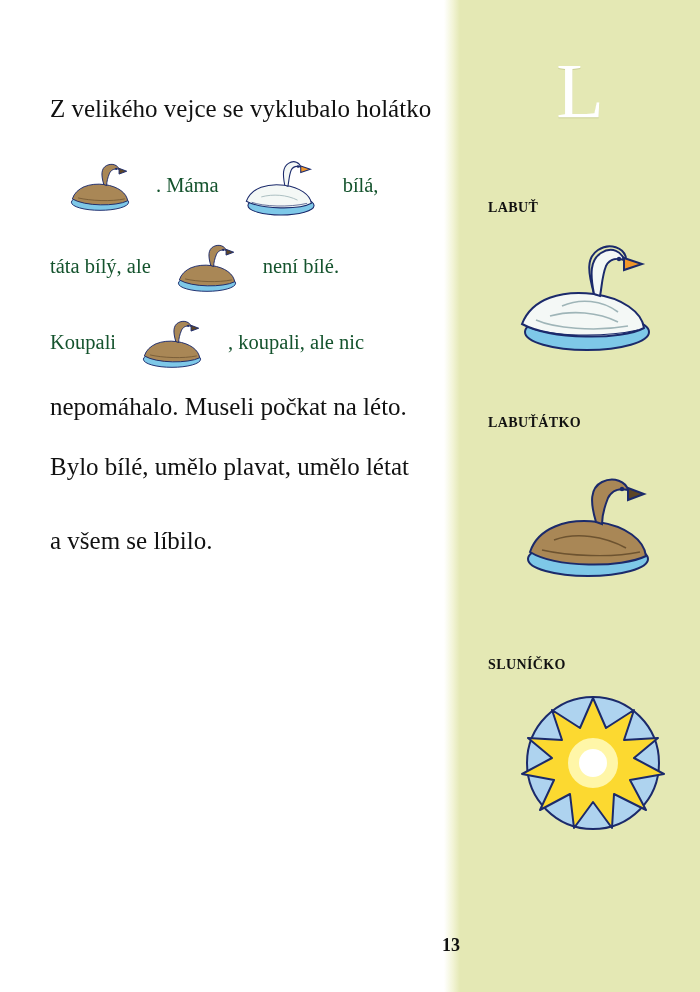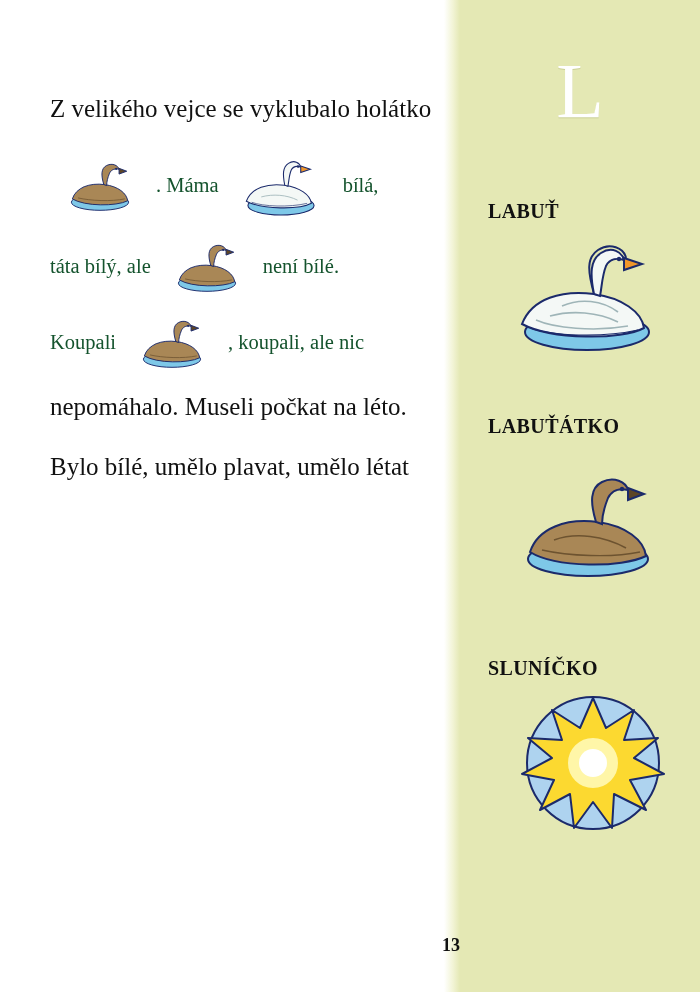--- a/index.html
+++ b/index.html
@@ -38,21 +38,21 @@
     line-height: 1;
     color: #ffffff;
     text-shadow: 0 1px 0 #c9cf93;
     font-weight: normal;
   }
   .side-label {
     position: absolute;
     left: 28px;
     font-family: "Liberation Serif", serif;
     font-weight: bold;
-    font-size: 20px;
+    font-size: 14px;
     letter-spacing: 0.4px;
     color: #111111;
   }
   #label-1 { top: 200px; }
   #label-2 { top: 415px; }
   #label-3 { top: 657px; }
 
   .side-art { position: absolute; }
   #art-swan  { left: 42px; top: 228px; width: 170px; height: 135px; }
   #art-cyg   { left: 48px; top: 460px; width: 160px; height: 130px; }
@@ -193,16 +193,19 @@
 
     <div class="line">
       <span class="seg">nepomáhalo. Museli počkat na léto.</span>
     </div>
 
 
     <div class="line" style="margin-top:24px">
       <span class="seg">Bylo bílé, umělo plavat, umělo létat</span>
     </div>
 
+    <div class="line" style="margin-top:40px">
+      <span class="seg">a všem se líbilo.</span>
+    </div>
   </div>
 
   <div id="page-number">13</div>
 </div>
 
 </body></html>

